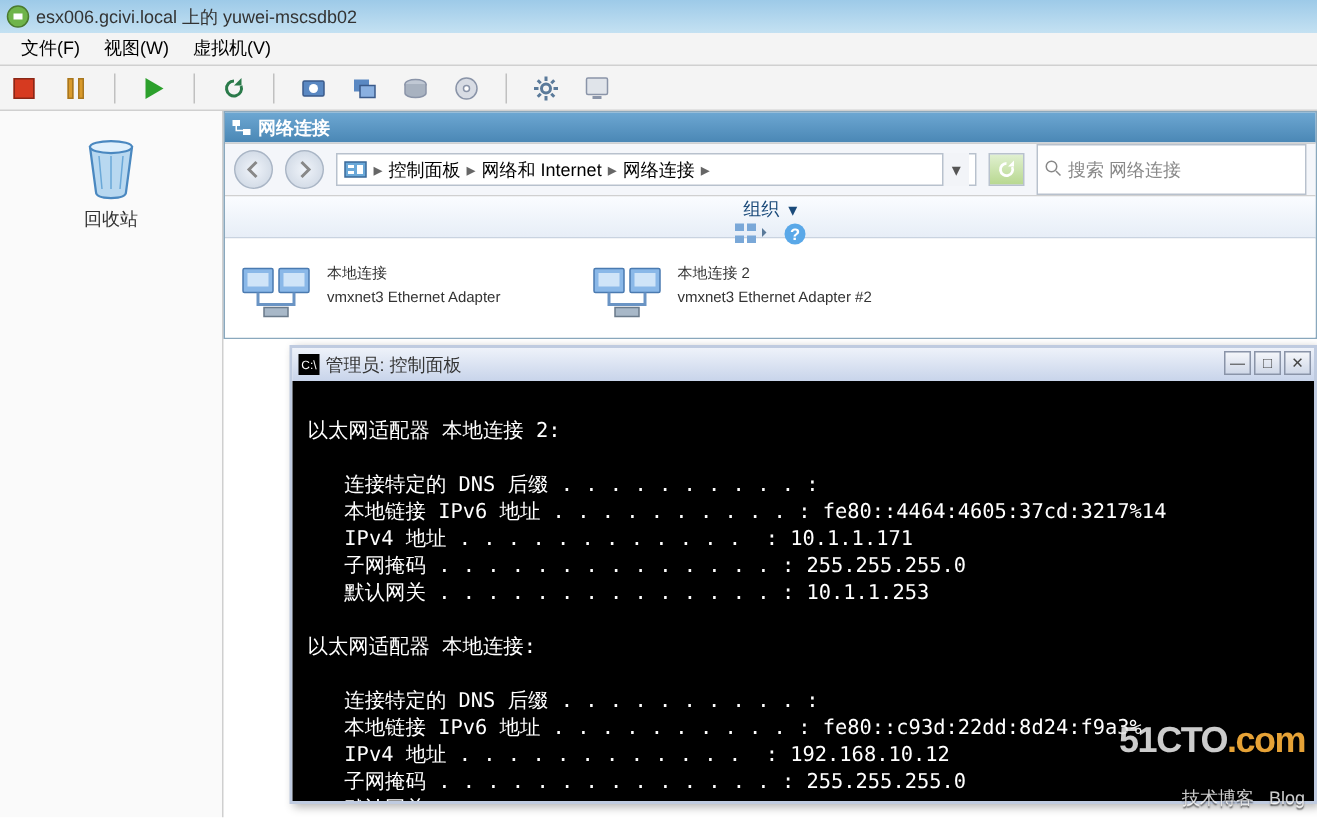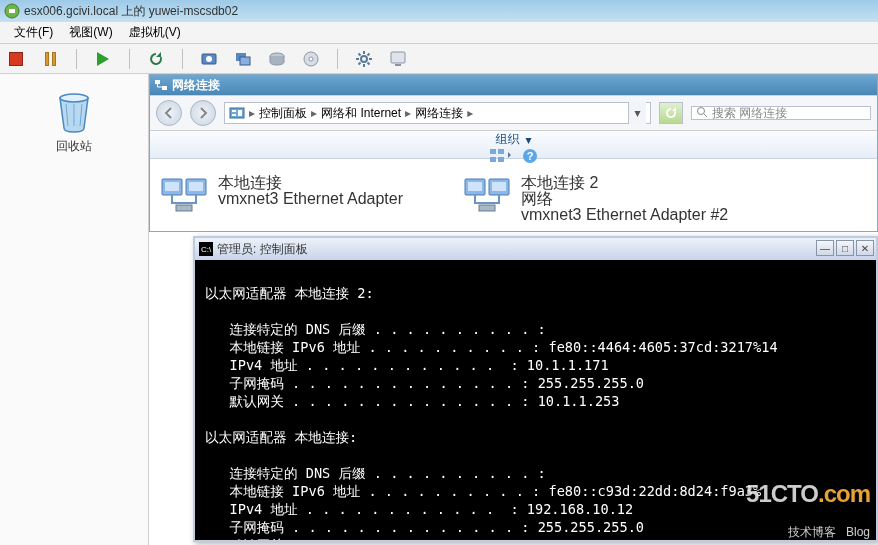--- a/index.html
+++ b/index.html
@@ -37,30 +37,30 @@
 .netwin .ntitle { height: 20px; background: linear-gradient(#6da7d2,#4a87b5); color: #fff; display: flex; align-items: center; padding: 0 4px; font-size: 12px; font-weight: bold; }
 .ntitle .nticon { width: 14px; height: 14px; margin-right: 4px; }
 
 .navrow { height: 36px; background: #f4f6fa; border-top: 1px solid #d0d0d0; border-bottom: 1px solid #d0d0d0; display: flex; align-items: center; padding: 0 6px; gap: 8px; }
 .navbtn { width: 26px; height: 26px; border-radius: 50%; background: radial-gradient(#f0f4fa,#c9d3e0); border: 1px solid #a9b5c5; display: flex; align-items: center; justify-content: center; color: #888; }
 .breadcrumb { flex: 1; height: 22px; border: 1px solid #b8c1cd; background: #fff; display: flex; align-items: center; padding: 0 4px; font-size: 12px; gap: 4px; }
 .breadcrumb .cpicon { width: 16px; height: 16px; }
 .breadcrumb .sep2 { color: #666; }
 .ddropbtn { width: 18px; height: 22px; border-left: 1px solid #b8c1cd; background: #f2f4f8; display: flex; align-items: center; justify-content: center; color: #555; }
 .refreshbtn { width: 24px; height: 22px; border: 1px solid #b8c1cd; background: linear-gradient(#e0f0d0,#b8d890); display: flex; align-items: center; justify-content: center; }
-.searchbox { width: 180px; height: 14px; border: 1px solid #b8c1cd; background: #fff; display: flex; align-items: center; padding: 0 4px; font-size: 12px; color: #888; gap: 4px; }
+.searchbox { width: 180px; height: 34px; border: 1px solid #b8c1cd; background: #fff; display: flex; align-items: center; padding: 0 4px; font-size: 12px; color: #888; gap: 4px; }
 
 .orgrow { height: 28px; background: linear-gradient(#fafcff,#e7eef7); border-bottom: 1px solid #c9d3e0; display: flex; align-items: center; padding: 0 10px; font-size: 12px; color: #1a4a7a; justify-content: space-between; flex-direction: column; }
 .orgrow .left { display: flex; align-items: center; gap: 6px; }
 .orgrow .right { display: flex; align-items: center; gap: 10px; }
 
 .conn-area { display: flex; padding: 16px 10px 8px 10px; gap: 60px; background: #fff; }
 .conn { display: flex; gap: 10px; }
 .conn .cicon { width: 48px; height: 42px; }
-.conn .ctext { font-size: 16px; color: #333; line-height: 16px; }
+.conn .ctext { font-size: 10px; color: #333; line-height: 16px; }
 
 
 .cmdwin { border: 2px solid #bfcbe0; margin: 4px 0 0 44px; box-shadow: 2px 2px 6px rgba(0,0,0,0.3); }
 .cmdtitle { height: 22px; background: linear-gradient(#eef2fa,#c8d4ea); display: flex; align-items: center; padding: 0 4px; font-size: 12px; color: #333; position: relative; }
 .cmdtitle .cmdicon { width: 14px; height: 14px; margin-right: 4px; background: #000; color: #fff; font-size: 8px; display: flex; align-items: center; justify-content: center; }
 .cmdcontrols { position: absolute; right: 2px; top: 2px; display: flex; gap: 2px; }
 .cmdcontrols .cbtn { width: 18px; height: 16px; background: linear-gradient(#f4f6fa,#d0d8e8); border: 1px solid #8a94a8; font-size: 10px; display: flex; align-items: center; justify-content: center; color: #444; }
 
 .cmdbody { background: #000; color: #fff; font-family: "NSimSun","SimSun",Consolas,monospace; font-size: 13.6px; line-height: 18px; padding: 6px 10px 6px 10px; white-space: pre; overflow: hidden; height: 280px; }
 
@@ -275,21 +275,20 @@
                 <rect x="2" y="4" width="20" height="16" rx="1" fill="#8ab8e8" stroke="#4a7ab0"></rect>
                 <rect x="5" y="7" width="14" height="9" fill="#cfe4f8"></rect>
                 <rect x="26" y="4" width="20" height="16" rx="1" fill="#8ab8e8" stroke="#4a7ab0"></rect>
                 <rect x="29" y="7" width="14" height="9" fill="#cfe4f8"></rect>
                 <path d="M12 20v8h24v-8" stroke="#6a94c4" fill="none" stroke-width="2"></path>
                 <rect x="16" y="30" width="16" height="6" fill="#a8b8c8" stroke="#6a7a8a"></rect>
               </svg>
           </div>
           <div class="ctext">
             <div>本地连接 2</div>
-            <div>网络</div>
             <div>vmxnet3 Ethernet Adapter #2</div>
           </div>
         </div>
       </div>
     </div>
 
     <div class="cmdwin">
       <div class="cmdtitle">
         <span class="cmdicon">C:\</span>
         <span>管理员: 控制面板</span>

